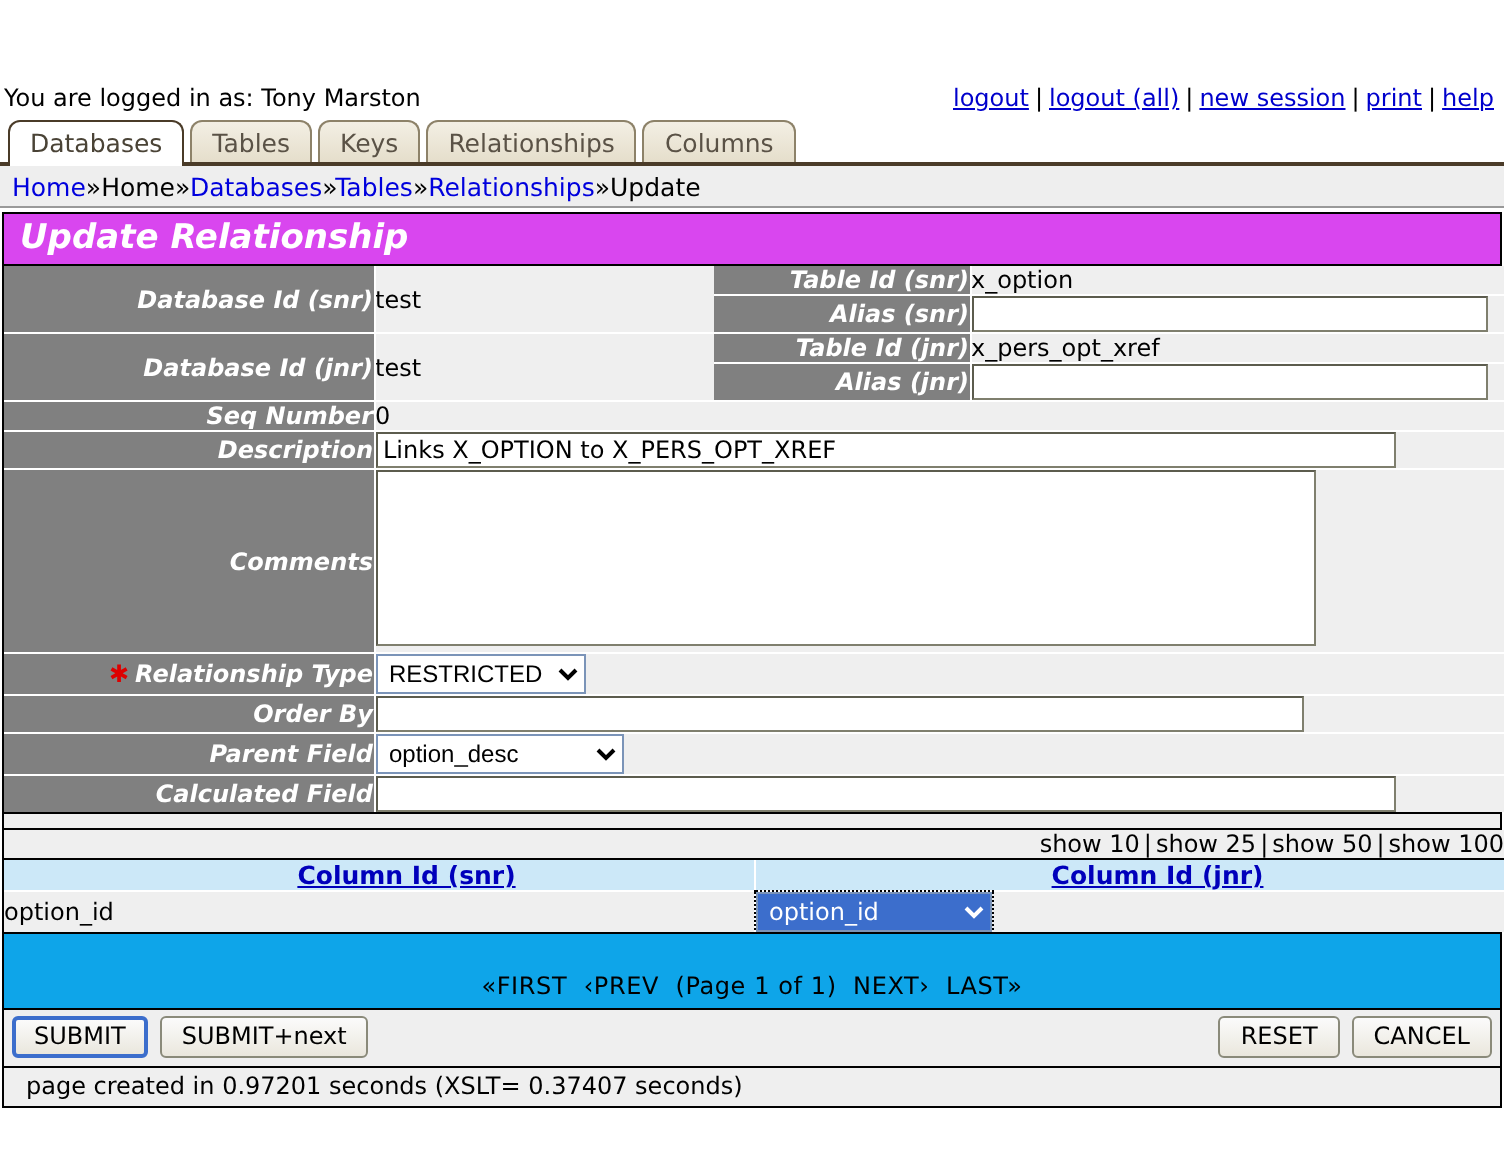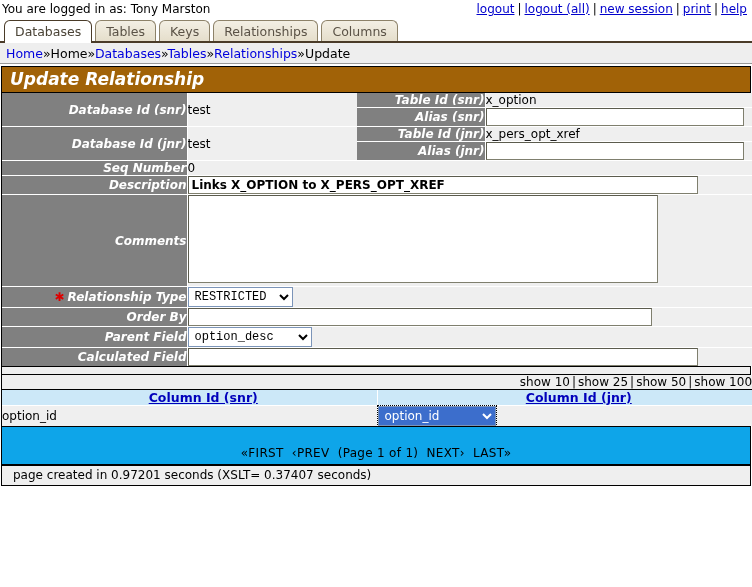--- a/index.html
+++ b/index.html
@@ -18,20 +18,21 @@
 
   
   .topbar {
     height: 18px;
     display: flex;
     align-items: center;
     justify-content: space-between;
     padding: 0 4px 0 2px;
     box-sizing: border-box;
     font-size: 12px;
+    margin-top: 40px;
   }
   .topbar .loginas { white-space: nowrap; }
   .toplinks { white-space: nowrap; }
   .toplinks a {
     color: #0000cc;
     text-decoration: underline;
     margin: 0 1px;
   }
   .toplinks .sep { color: #000; margin: 0 2px; }
 
@@ -88,21 +89,21 @@
 
   
   .frame {
     margin: 2px 1px 0 1px;
     border: 1px solid #000000;
     box-sizing: border-box;
     width: 750px;
   }
 
   .title-bar {
-    background: #a16207;
+    background: #d946ef;
     color: #ffffff;
     font-size: 17px;
     font-weight: bold;
     font-style: italic;
     padding: 2px 0 3px 8px;
     letter-spacing: 0px;
     border-bottom: 1px solid #000;
   }
 
   
@@ -148,36 +149,35 @@
     font-family: "DejaVu Sans", "Liberation Sans", sans-serif;
     font-size: 12px;
     height: 18px;
     box-sizing: border-box;
     border: 1px solid #7f7f6e;
     border-top-color: #5c5c4e;
     border-left-color: #5c5c4e;
     background: #ffffff;
     padding: 1px 3px;
     color: #000;
-    font-weight: bold;
   }
   textarea.ta {
     font-family: "DejaVu Sans", "Liberation Sans", sans-serif;
     font-size: 12px;
     box-sizing: border-box;
     border: 1px solid #7f7f6e;
     border-top-color: #5c5c4e;
     border-left-color: #5c5c4e;
     background: #ffffff;
     resize: none;
     padding: 2px 3px;
     color: #000;
   }
   select.sel {
-    font-family: Liberation Mono, monospace;
+    font-family: Liberation Sans, sans-serif;
     font-size: 12px;
     height: 20px;
     box-sizing: border-box;
     border: 1px solid #7b94b8;
     background: #ffffff;
     color: #000;
     padding: 0 2px;
   }
 
   
@@ -417,15 +417,22 @@
         <select class="sel-focus" style="width:118px">
           <option>option_id</option>
         </select>
       </td>
     </tr>
   </tbody>
     </table>
 
   <div class="pagerow"><span>«FIRST</span>&nbsp; <span>‹PREV</span>&nbsp; <span>(Page 1 of 1)</span>&nbsp; <span>NEXT›</span>&nbsp; <span>LAST»</span></div>
 
+  <div class="btnbar">
+    <button class="btn focus">SUBMIT</button>
+    <button class="btn">SUBMIT+next</button>
+    <span class="spacer"></span>
+    <button class="btn right">RESET</button>
+    <button class="btn right">CANCEL</button>
+  </div>
 
   <div class="footer">page created in 0.97201 seconds (XSLT= 0.37407 seconds)</div>
 </div>
 
 </body></html>

